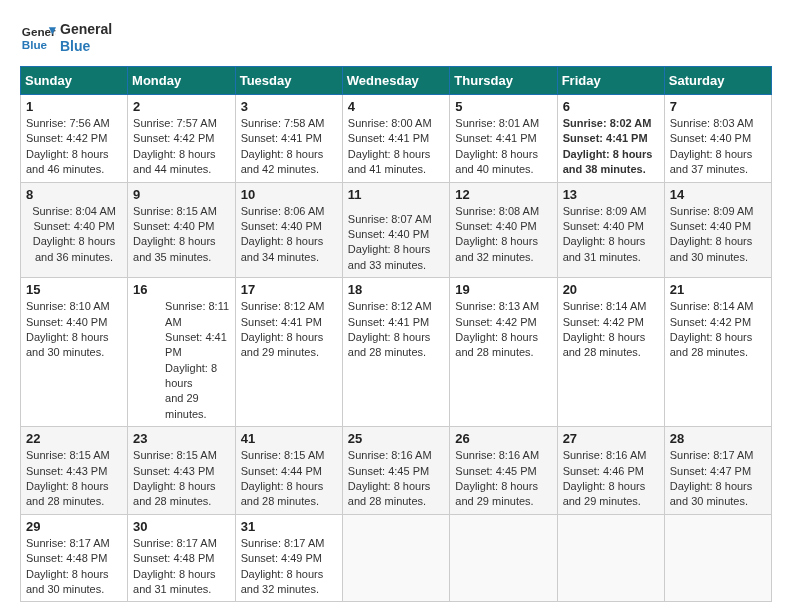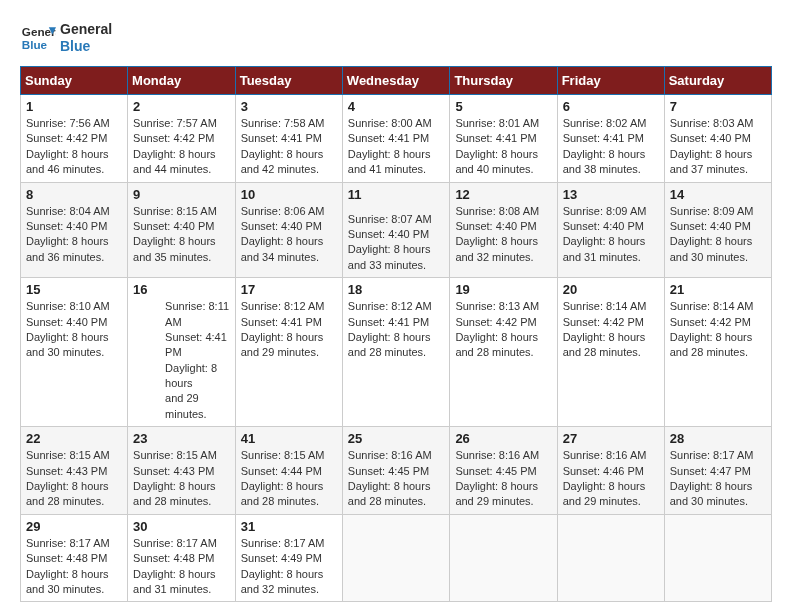--- a/index.html
+++ b/index.html
@@ -36,21 +36,21 @@
     .subtitle {
       font-size: 14px;
       color: #555;
     }
     .calendar {
       width: 100%;
       border-collapse: collapse;
       font-size: 11px;
     }
     .calendar th {
-      background-color: #7f1d1d;
+      background-color: #0f766e;
       color: white;
       padding: 6px 4px;
       text-align: left;
       font-size: 13px;
       font-weight: bold;
       border: 1px solid #1a6faf;
     }
     .calendar td {
       border: 1px solid #ccc;
       vertical-align: top;
@@ -143,37 +143,37 @@
         </td>
         <td>
           <span class="day-num">5</span>
           <div class="day-info" style="white-space: pre-line;">Sunrise: 8:01 AM
 Sunset: 4:41 PM
 Daylight: 8 hours
 and 40 minutes.</div>
         </td>
         <td>
           <span class="day-num">6</span>
-          <div class="day-info" style="white-space: pre-line;">Sunrise: 8:02 AM
+          <div class="day-info" style="white-space: pre-line; font-weight: bold;">Sunrise: 8:02 AM
 Sunset: 4:41 PM
 Daylight: 8 hours
 and 38 minutes.</div>
         </td>
         <td>
           <span class="day-num">7</span>
           <div class="day-info" style="white-space: pre-line;">Sunrise: 8:03 AM
 Sunset: 4:40 PM
 Daylight: 8 hours
 and 37 minutes.</div>
         </td>
       </tr>
       <tr>
         <td>
           <span class="day-num">8</span>
-          <div class="day-info" style="white-space: pre-line;">Sunrise: 8:04 AM
+          <div class="day-info" style="white-space: pre-line; text-align: center;">Sunrise: 8:04 AM
 Sunset: 4:40 PM
 Daylight: 8 hours
 and 36 minutes.</div>
         </td>
         <td>
           <span class="day-num">9</span>
           <div class="day-info" style="white-space: pre-line;">Sunrise: 8:15 AM
 Sunset: 4:40 PM
 Daylight: 8 hours
 and 35 minutes.</div>

